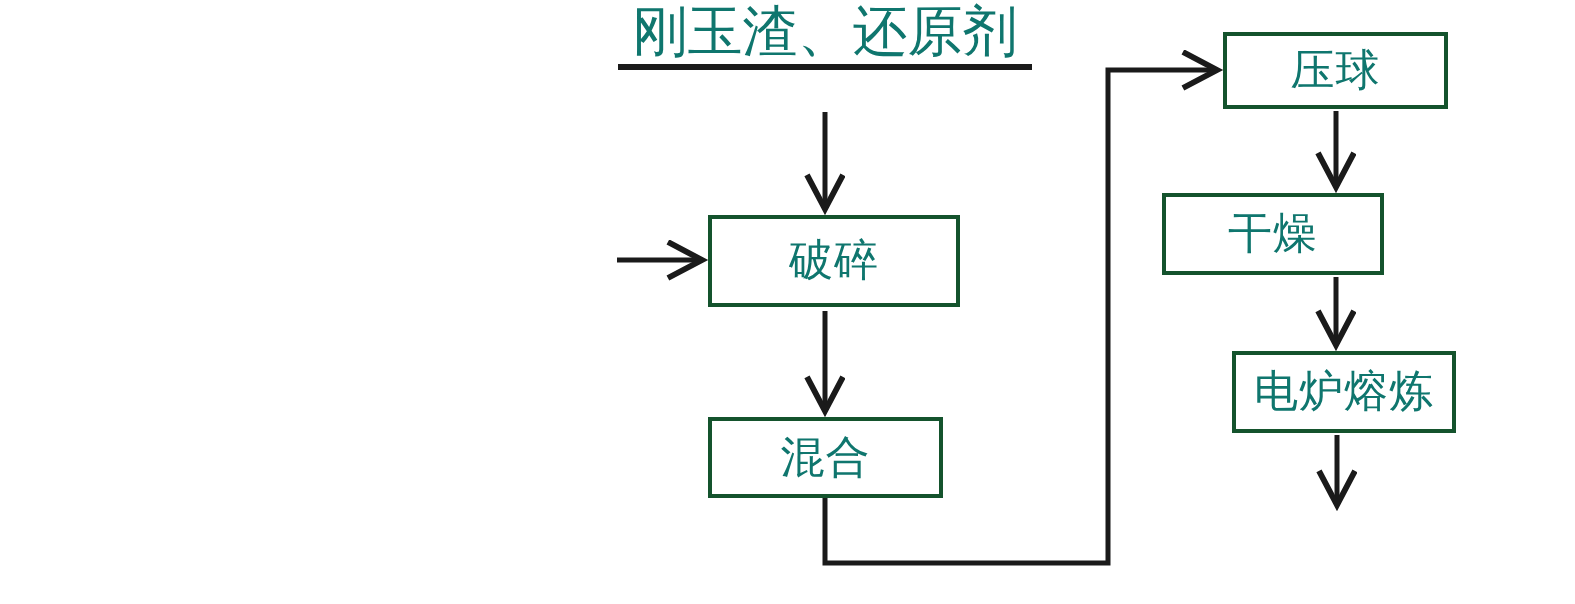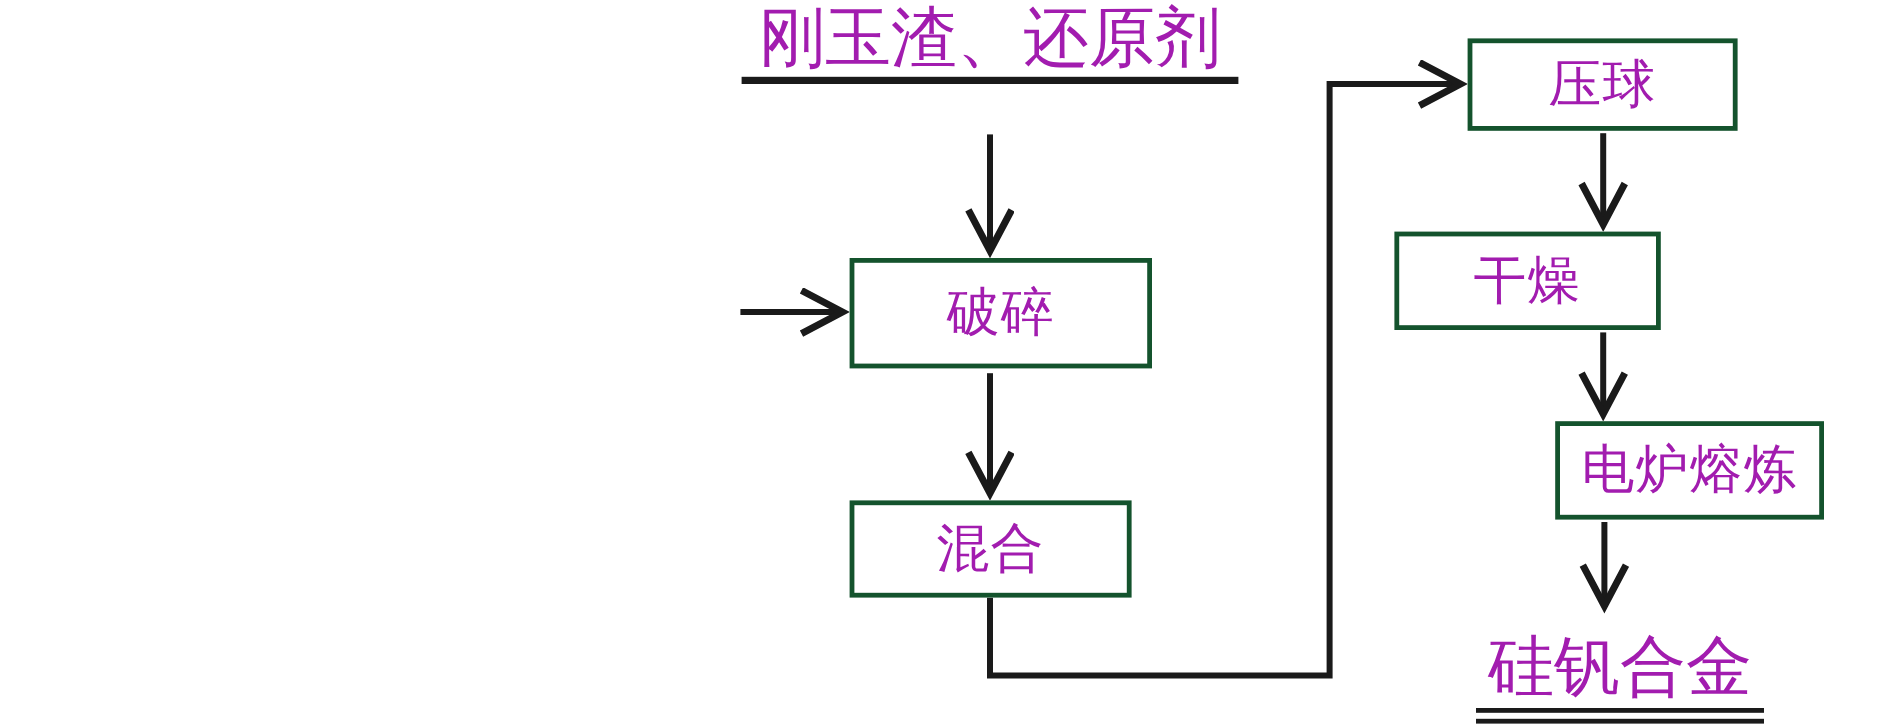--- a/index.html
+++ b/index.html
@@ -7,21 +7,21 @@
     padding: 0;
     background: #ffffff;
   }
   #stage {
     position: relative;
     width: 1575px;
     height: 604px;
     background: #ffffff;
     overflow: hidden;
     font-family: "Liberation Serif", "DejaVu Serif", serif;
-    color: #a21caf;
+    color: #0f766e;
   }
   #arrow-layer {
     position: absolute;
     left: 0;
     top: 0;
     width: 1575px;
     height: 604px;
   }
   .node-box {
     position: absolute;
@@ -52,21 +52,21 @@
     line-height: 1.15;
     white-space: nowrap;
     border-bottom: 13px double #1a1a1a;
     padding-bottom: 3px;
   }
   
   #box-crush { left: 708px; top: 215px; width: 252px; height: 92px; }
   #box-mix   { left: 708px; top: 417px; width: 235px; height: 81px; }
   #box-press { left: 1223px; top: 32px;  width: 225px; height: 77px; }
   #box-dry   { left: 1162px; top: 193px; width: 222px; height: 82px; }
-  #box-smelt { left: 1296px; top: 351px; width: 224px; height: 82px; }
+  #box-smelt { left: 1232px; top: 351px; width: 224px; height: 82px; }
   #label-top-feed  { left: 618px; top: 0px;   width: 414px; }
   #label-left-feed { left: 108px; top: 203px; width: 500px; }
   #label-product   { left: 1230px; top: 524px; width: 240px; }
 </style>
 </head>
 <body>
 
 <div id="stage">
 
   <svg id="arrow-layer" viewBox="0 0 1575 604" xmlns="http://www.w3.org/2000/svg">
@@ -102,15 +102,14 @@
   </div>
 
   <div id="box-dry" class="node-box">
     <span>干燥</span>
   </div>
 
   <div id="box-smelt" class="node-box">
     <span>电炉熔炼</span>
   </div>
 
-  <div id="label-product" class="product-label">硅钒合金</div>
 
 </div>
 
 </body></html>

